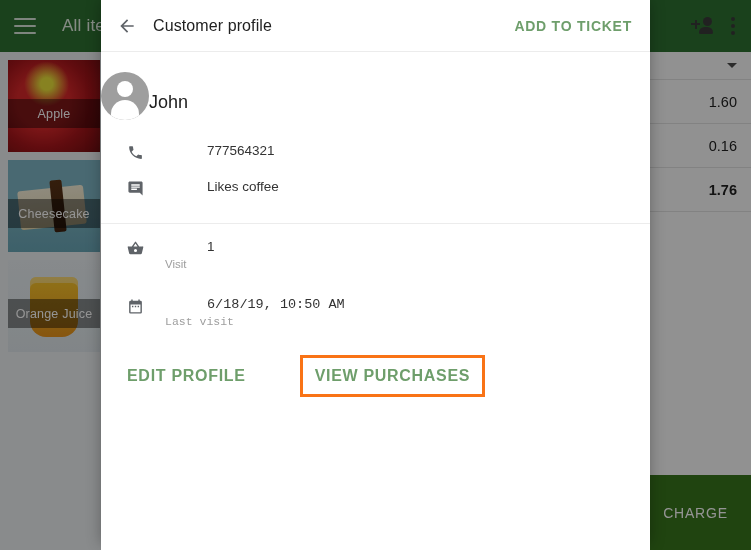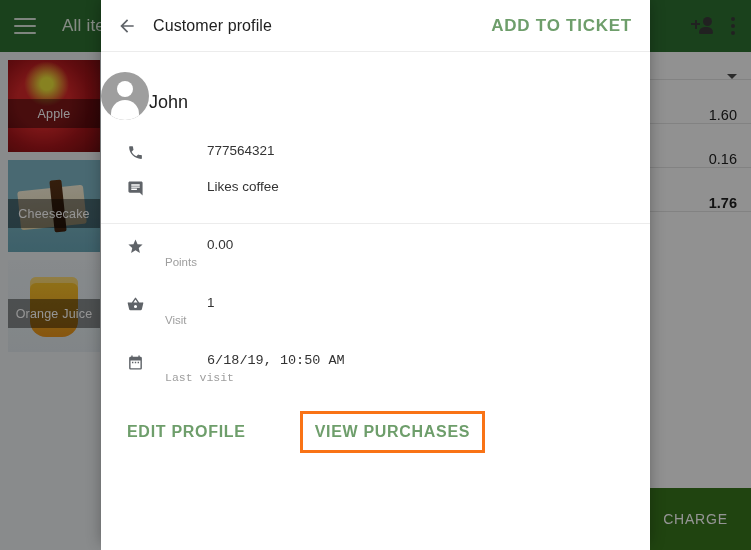--- a/index.html
+++ b/index.html
@@ -84,31 +84,31 @@
   .ph-oj::before {
     content:""; position:absolute; left: 24%; top: 18%; width: 52%; height: 66%;
     background: linear-gradient(#f7c52b, #e8941c); border-radius: 6px 6px 16px 16px;
     box-shadow: inset 0 6px 0 rgba(255,255,255,.35);
   }
 
   
   .bg-ticket { position: absolute; top: 52px; right: 0; width: 111px; bottom: 0; background: #fafafa; }
   .t-row {
     position: relative; height: 44px; border-bottom: 1px solid #e0e0e0;
-    display: flex; align-items: flex-end; justify-content: flex-end; padding-right: 14px;
+    display: flex; align-items: center; justify-content: flex-end; padding-right: 14px;
   }
   .t-row.caret { height: 28px; }
   .t-val { font-size: 14.5px; color: #212121; }
   .t-val.bold { font-weight: bold; }
   .caret-glyph {
     width: 0; height: 0; border-left: 5px solid transparent; border-right: 5px solid transparent;
     border-top: 5px solid #4a4a4a;
   }
   .charge-btn {
-    position: absolute; left: 0; right: 0; bottom: 0; height: 62px;
+    position: absolute; left: 0; right: 0; bottom: 0; height: 75px;
     background: #38761d; color: #ffffff; font-size: 14px; letter-spacing: .8px;
     display: flex; align-items: center; justify-content: center;
   }
 
   
   .bg-middle { position: absolute; top: 52px; left: 110px; right: 111px; bottom: 0; background: #f5f5f5; }
 
   
   .scrim { position: absolute; inset: 0; background: rgba(0,0,0,.42); }
 
@@ -121,21 +121,21 @@
     position: relative; height: 52px; display: flex; align-items: center;
     border-bottom: 1px solid #ececec; background: #fff;
   }
   .back-btn {
     width: 52px; height: 52px; display: flex; align-items: center; justify-content: center;
   }
   .arrow-svg { display: block; }
   .dlg-title { font-size: 16px; color: #212121; letter-spacing: .1px; }
   .add-ticket {
     position: absolute; right: 18px; top: 0; height: 52px; display: flex; align-items: center;
-    color: #6e9e6b; font-size: 17px; letter-spacing: .75px; font-weight: bold;
+    color: #6e9e6b; font-size: 14px; letter-spacing: .75px; font-weight: bold;
   }
 
   .dlg-body { position: relative; height: 498px; background: #fff; }
 
   .avatar-wrap { display: flex; flex-direction: row; align-items: center; padding-top: 20px; }
   .avatar {
     width: 48px; height: 48px; border-radius: 50%; background: #9e9e9e; position: relative;
     overflow: hidden;
   }
   .avatar .a-head {
@@ -278,31 +278,20 @@
               <path d="M20 2H4c-1.1 0-2 .9-2 2v12c0 1.1.9 2 2 2h14l4 4V4c0-1.1-.9-2-2-2zM6 9h12v2H6V9zm8 5H6v-2h8v2zm4-6H6V6h12v2z" fill="#5f6368"></path>
             </svg>
           </div>
           <div class="info-text">
             <div class="it-primary">Likes coffee</div>
           </div>
         </div>
 
         <div class="divider"></div>
 
-        <div class="info-row tall" style="margin-top:12px;">
-          <div class="ico">
-            <svg width="17" height="17" viewBox="0 0 24 24" aria-hidden="true">
-              <path d="M12 17.3l-6.2 3.7 1.6-7-5.4-4.7 7.1-.6L12 2l2.9 6.7 7.1.6-5.4 4.7 1.6 7z" fill="#5f6368"></path>
-            </svg>
-          </div>
-          <div class="info-text">
-            <div class="it-primary">0.00</div>
-            <div class="it-secondary">Points</div>
-          </div>
-        </div>
 
         <div class="info-row tall" style="margin-top:14px;">
           <div class="ico">
             <svg width="17" height="17" viewBox="0 0 24 24" aria-hidden="true">
               <path d="M17.2 9l-4.4-6.3a1 1 0 0 0-1.6 0L6.8 9H2a1 1 0 0 0-1 1.2l2 8.4A2 2 0 0 0 5 20h14a2 2 0 0 0 2-1.4l2-8.4A1 1 0 0 0 22 9h-4.8zM9.2 9L12 5l2.8 4H9.2zM12 17a2.2 2.2 0 1 1 0-4.4A2.2 2.2 0 0 1 12 17z" fill="#5f6368"></path>
             </svg>
           </div>
           <div class="info-text">
             <div class="it-primary">1</div>
             <div class="it-secondary">Visit</div>

